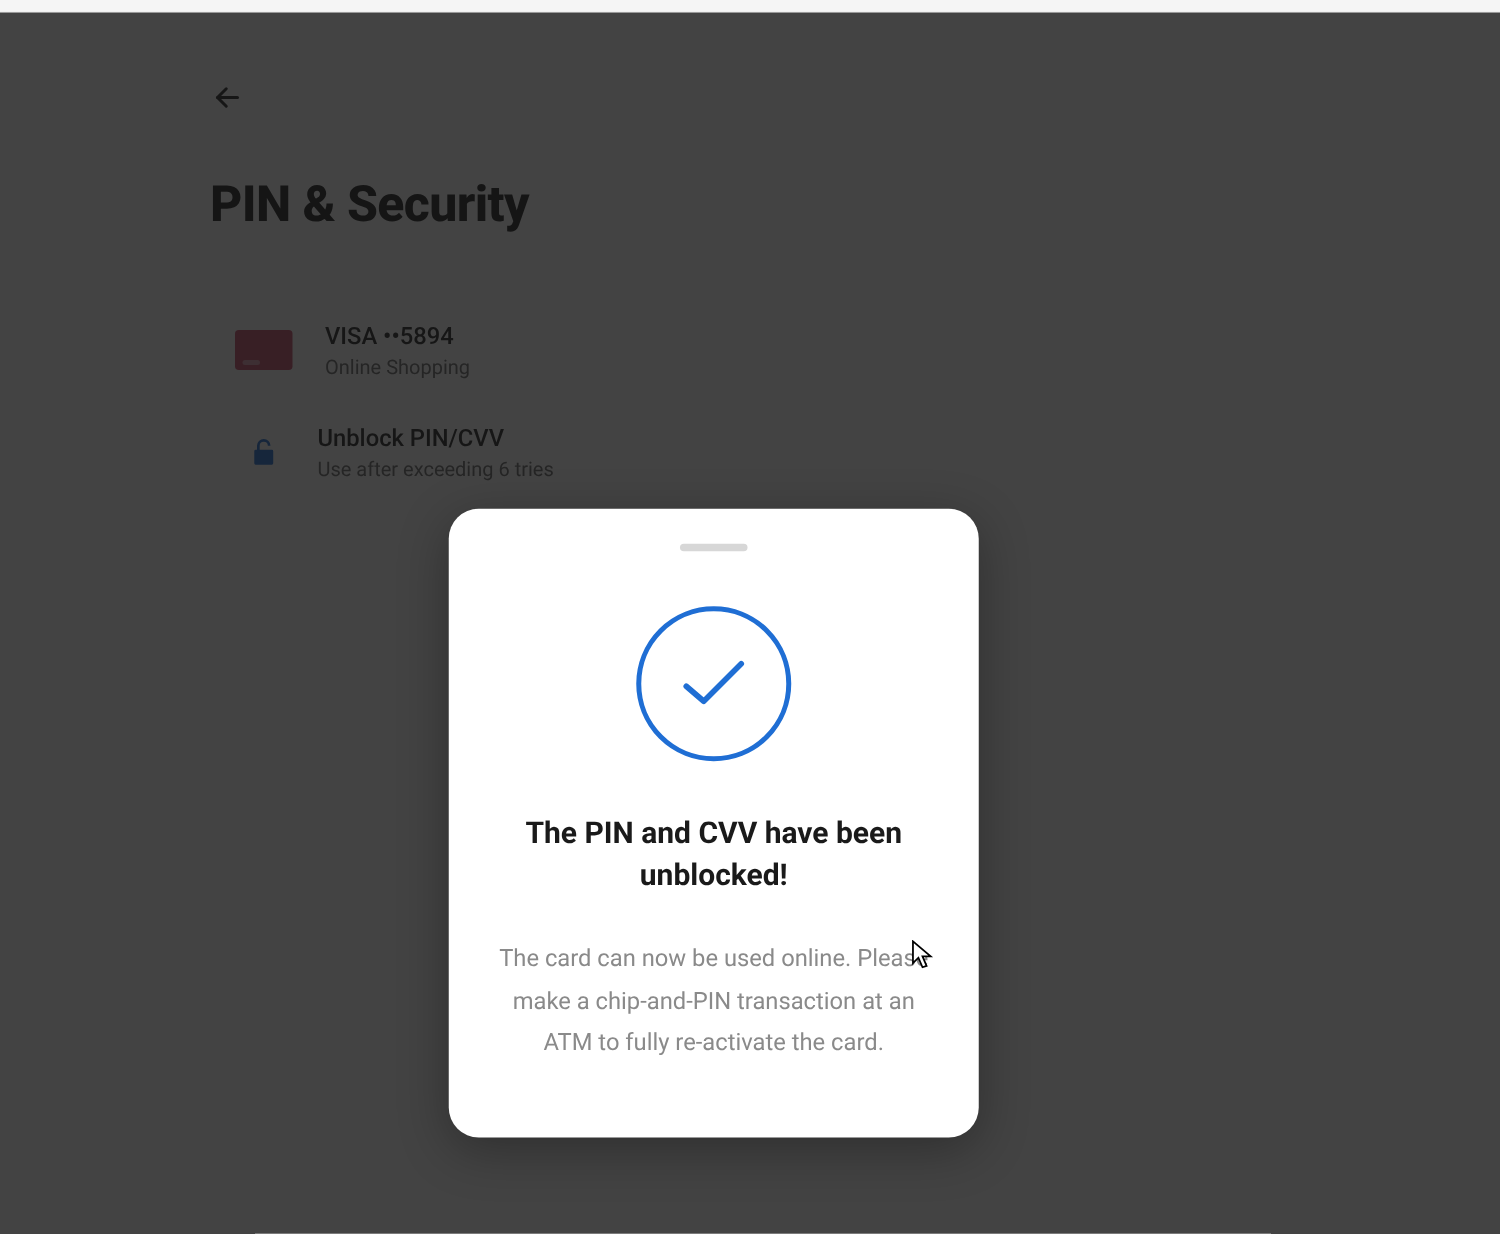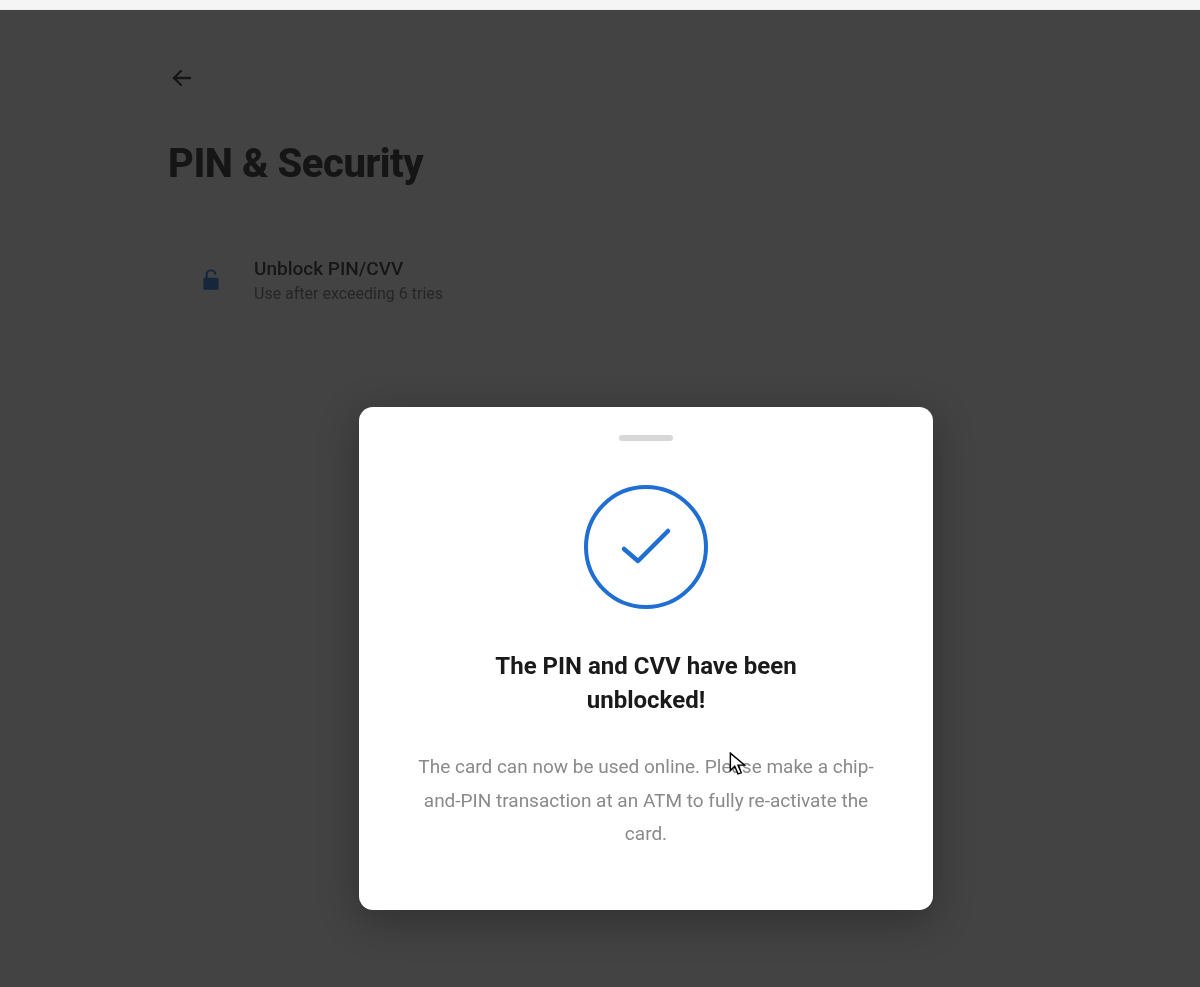--- a/index.html
+++ b/index.html
@@ -109,23 +109,23 @@
     .overlay {
       position: absolute;
       inset: 0;
       top: 10px;
       background: rgba(20,20,20,0.80);
     }
     .modal {
       position: absolute;
       bottom: 77px;
       left: 359px;
-      width: 574px;
-      background: #ffffff;
-      border-radius: 14px;
+      width: 424px;
+      background: #ffffff;
+      border-radius: 24px;
       box-shadow: 0 10px 40px rgba(0,0,0,0.3);
       padding: 28px 40px 60px 40px;
     }
     .drag-handle {
       width: 54px;
       height: 6px;
       background: #d7d7d7;
       border-radius: 3px;
       margin: 0 auto 44px auto;
     }
@@ -178,20 +178,27 @@
     <div class="back-btn">
       <svg width="24" height="24" viewBox="0 0 24 24" fill="none" stroke="currentColor" stroke-width="2.4" stroke-linecap="round" stroke-linejoin="round">
         <line x1="20" y1="12" x2="4" y2="12"></line>
         <polyline points="11 5 4 12 11 19"></polyline>
       </svg>
     </div>
   </div>
 
   <h1 class="page-title">PIN &amp; Security</h1>
 
+  <div class="card-tile">
+    <div class="card-chip"></div>
+    <div class="tile-texts">
+      <div class="title">VISA ••5894</div>
+      <div class="sub">Online Shopping</div>
+    </div>
+  </div>
 
 
   <div class="row-tile">
     <div class="row-icon">
       <svg width="26" height="26" viewBox="0 0 24 24" fill="currentColor">
         <path d="M17 10H9V7a3 3 0 0 1 6 0h2a5 5 0 0 0-10 0v3H6a1 1 0 0 0-1 1v9a1 1 0 0 0 1 1h12a1 1 0 0 0 1-1v-9a1 1 0 0 0-1-1h-1z"></path>
       </svg>
     </div>
     <div class="tile-texts">
       <div class="title">Unblock PIN/CVV</div>

